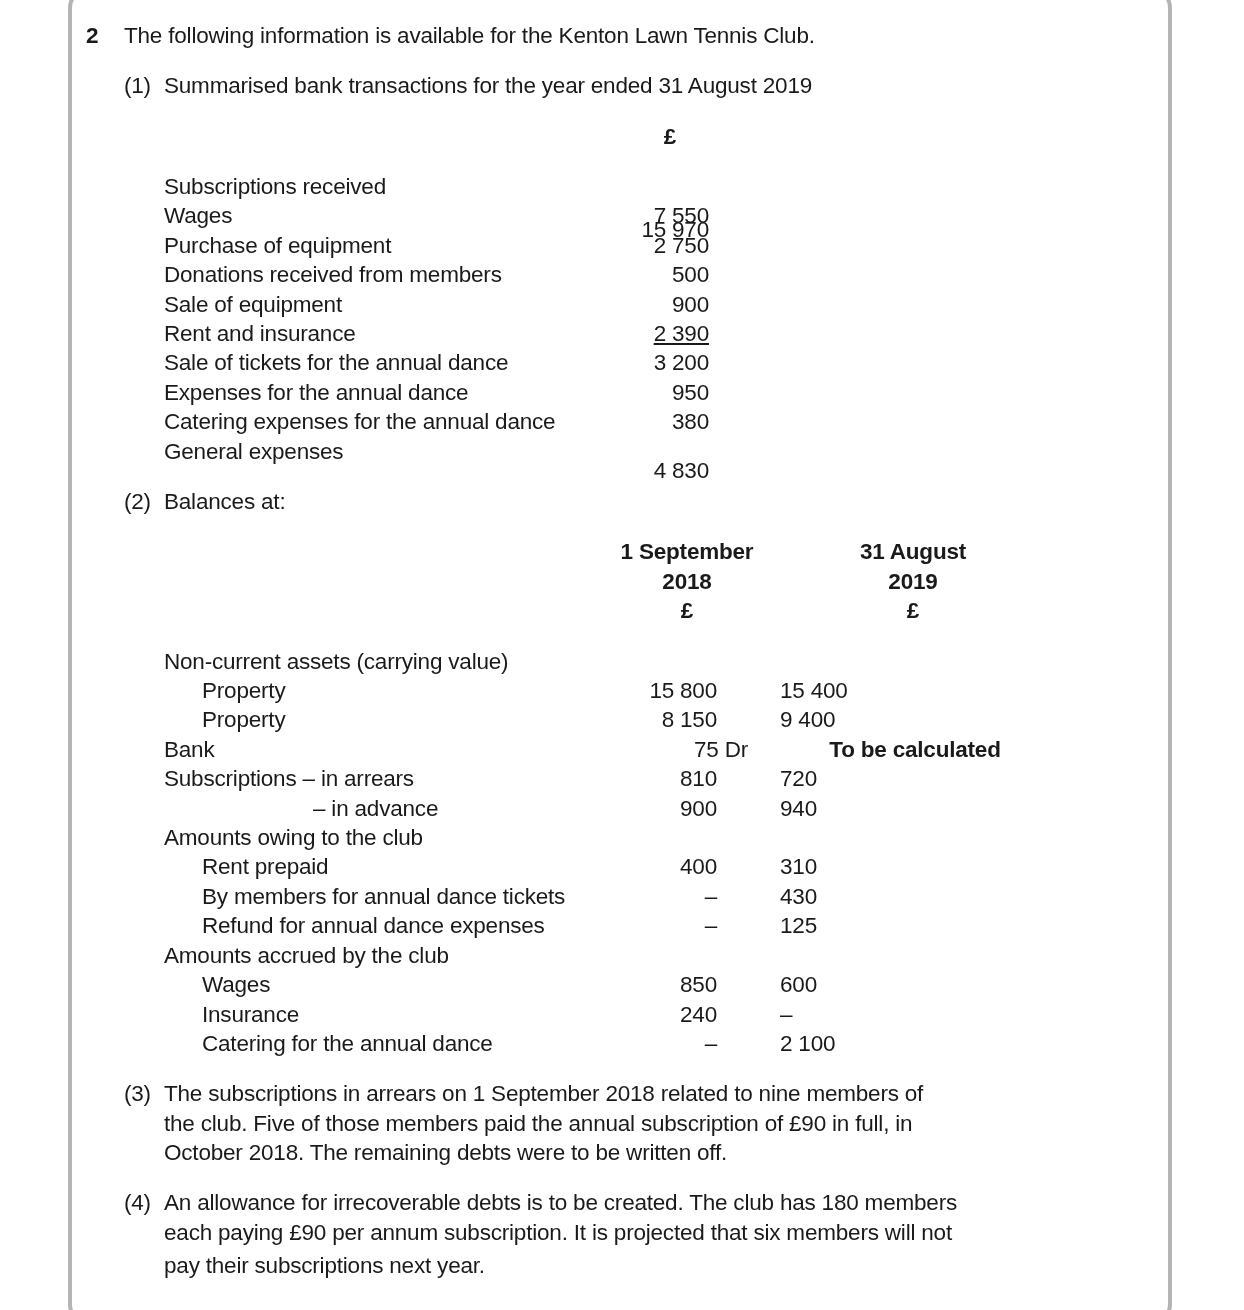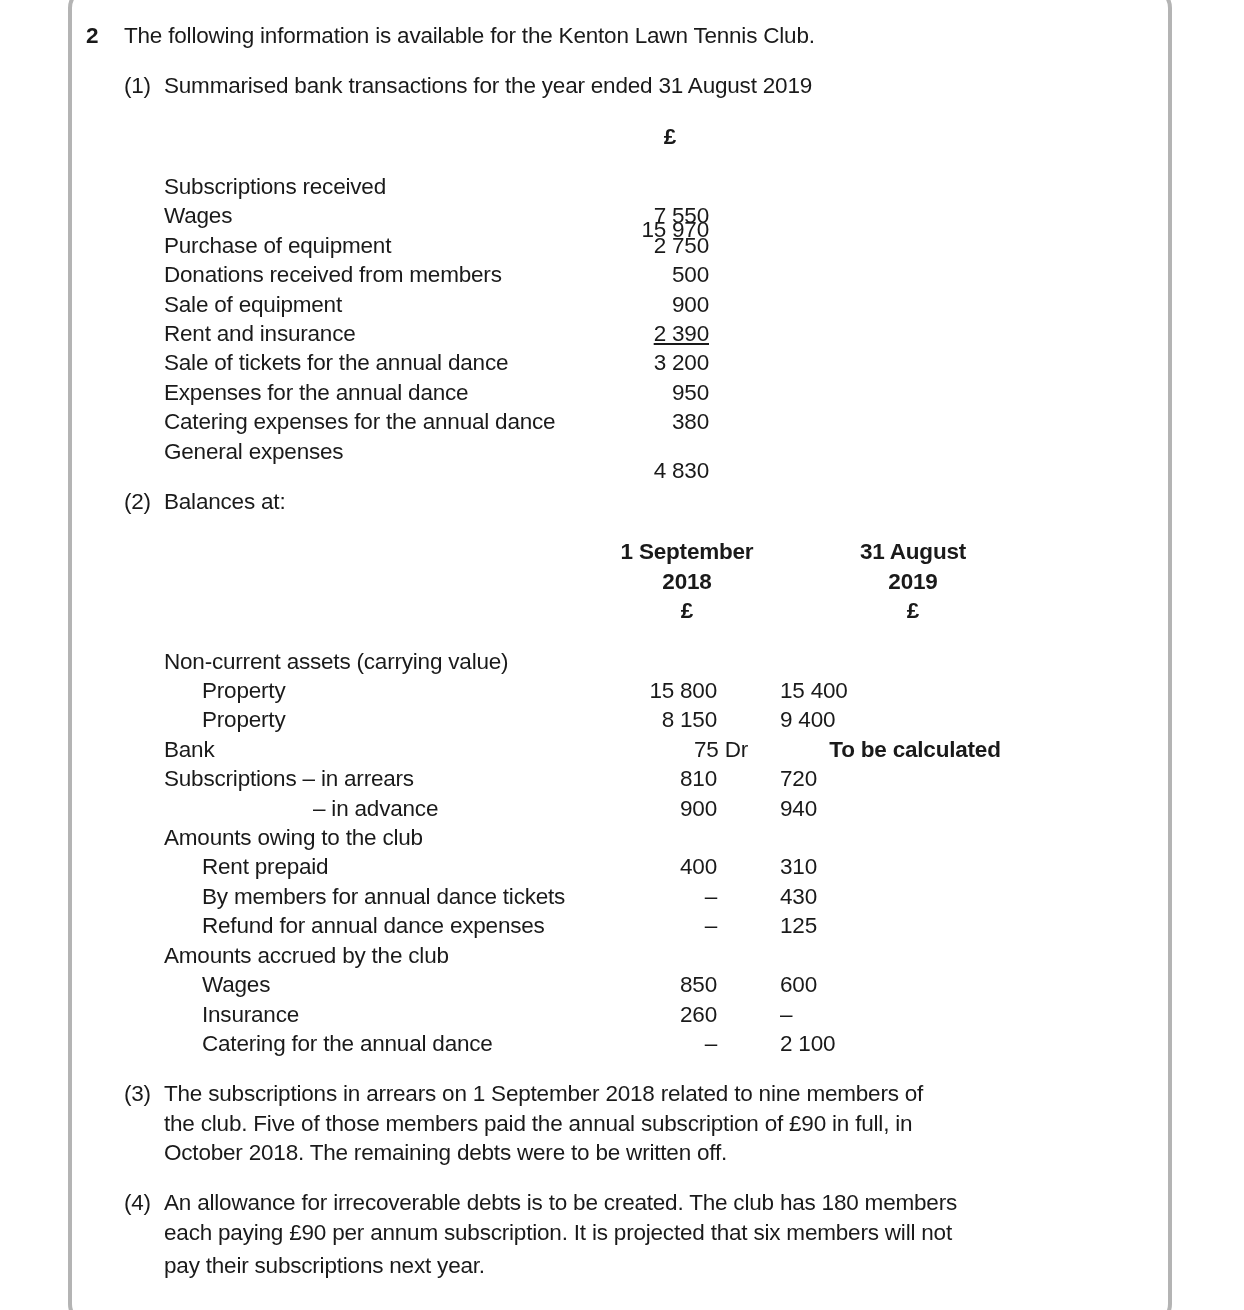--- a/index.html
+++ b/index.html
@@ -99,21 +99,21 @@
     <span class="t bv1" style="top: 882px;">–</span>
     <span class="t bv2" style="top: 882px;">430</span>
     <span class="t lbl2" style="top: 911px;">Refund for annual dance expenses</span>
     <span class="t bv1" style="top: 911px;">–</span>
     <span class="t bv2" style="top: 911px;">125</span>
     <span class="t lbl" style="top: 941px;">Amounts accrued by the club</span>
     <span class="t lbl2" style="top: 970px;">Wages</span>
     <span class="t bv1" style="top: 970px;">850</span>
     <span class="t bv2" style="top: 970px;">600</span>
     <span class="t lbl2" style="top: 1000px;">Insurance</span>
-    <span class="t bv1" style="top: 1000px;">260</span>
+    <span class="t bv1" style="top: 1000px;">240</span>
     <span class="t bv2" style="top: 1000px;">–</span>
     <span class="t lbl2" style="top: 1029px;">Catering for the annual dance</span>
     <span class="t bv1" style="top: 1029px;">–</span>
     <span class="t bv2" style="top: 1029px;">2 100</span>
   </div>
 
 <span class="t sub-num" style="top:1079px">(3)</span>
 <span class="t para" style="top:1079px">The subscriptions in arrears on 1 September 2018 related to nine members of</span>
 <span class="t para" style="top:1109px">the club. Five of those members paid the annual subscription of £90 in full, in</span>
 <span class="t para" style="top:1138px">October 2018. The remaining debts were to be written off.</span>

